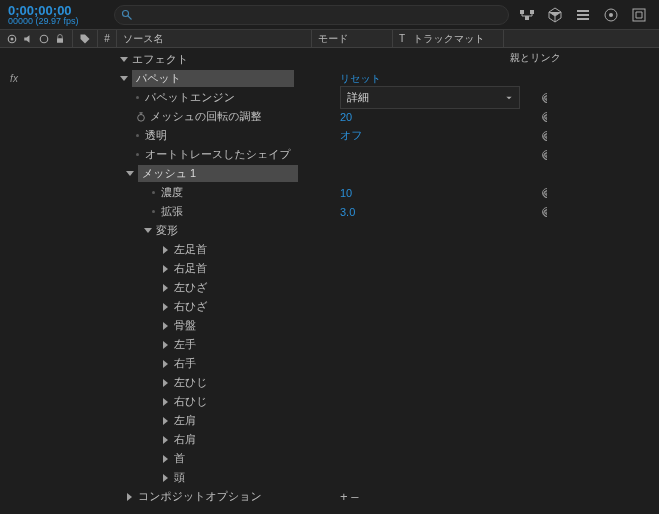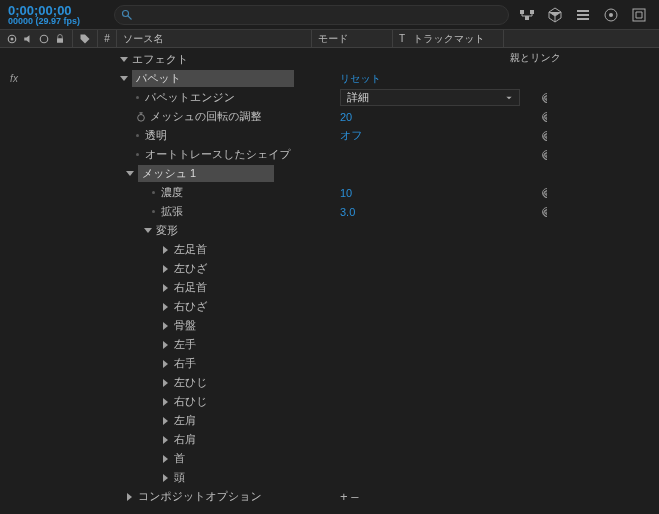--- a/index.html
+++ b/index.html
@@ -30,21 +30,20 @@
   .timecode {
     color: #2a8fd8;
     font-size: 13px;
     font-weight: bold;
     line-height: 1;
   }
   .timecode-sub {
     color: #2a8fd8;
     font-size: 9px;
     line-height: 1;
-    font-weight: bold;
   }
   .search-wrap {
     flex: 1;
     height: 20px;
     background: #252525;
     border: 1px solid #333;
     border-radius: 10px;
     display: flex;
     align-items: center;
     padding: 0 6px;
@@ -148,21 +147,21 @@
     display: flex;
     align-items: center;
     gap: 4px;
   }
   .value-blue {
     color: #2a8fd8;
     cursor: ew-resize;
   }
   .dropdown {
     width: 180px;
-    height: 17px;
+    height: 23px;
     background: #232323;
     border: 1px solid #3a3a3a;
     display: flex;
     align-items: center;
     justify-content: space-between;
     padding: 0 6px;
     color: #dadada;
     cursor: pointer;
   }
   .dropdown svg { width: 8px; height: 8px; fill: #aaa; }
@@ -374,21 +373,21 @@
       </span>
   </div>
 
   <div class="row" style="position:relative">
     <div class="fx-col"></div>
       <div class="switches"></div>
     <span class="ind" style="width:6px"></span>
     <svg class="tw" viewBox="0 0 12 12">
         <path d="M2 3l4 5 4-5z" fill="#a0a0a0"></path>
       </svg>
-    <span class="highlight-box" style="width:136px">メッシュ 1</span>
+    <span class="highlight-box" style="width:160px">メッシュ 1</span>
   </div>
 
   <div class="row" style="position:relative">
     <div class="fx-col"></div>
       <div class="switches"></div>
     <span class="ind" style="width:34px"></span>
     <span class="dot"></span>
     <span class="label">濃度</span>
     <span class="value-col">
         <span class="value-blue">10</span>
@@ -436,30 +435,30 @@
         </svg>
         <span class="label">左足首</span>
       </div>
       <div class="row">
         <div class="fx-col"></div>
         <div class="switches"></div>
         <span class="ind" style="width:42px"></span>
         <svg class="tw" viewBox="0 0 12 12">
           <path d="M3 2l5 4-5 4z" fill="#a0a0a0"></path>
         </svg>
+        <span class="label">右足首</span>
+      </div>
+      <div class="row">
+        <div class="fx-col"></div>
+        <div class="switches"></div>
+        <span class="ind" style="width:42px"></span>
+        <svg class="tw" viewBox="0 0 12 12">
+          <path d="M3 2l5 4-5 4z" fill="#a0a0a0"></path>
+        </svg>
         <span class="label">左ひざ</span>
-      </div>
-      <div class="row">
-        <div class="fx-col"></div>
-        <div class="switches"></div>
-        <span class="ind" style="width:42px"></span>
-        <svg class="tw" viewBox="0 0 12 12">
-          <path d="M3 2l5 4-5 4z" fill="#a0a0a0"></path>
-        </svg>
-        <span class="label">右足首</span>
       </div>
       <div class="row">
         <div class="fx-col"></div>
         <div class="switches"></div>
         <span class="ind" style="width:42px"></span>
         <svg class="tw" viewBox="0 0 12 12">
           <path d="M3 2l5 4-5 4z" fill="#a0a0a0"></path>
         </svg>
         <span class="label">右ひざ</span>
       </div>

